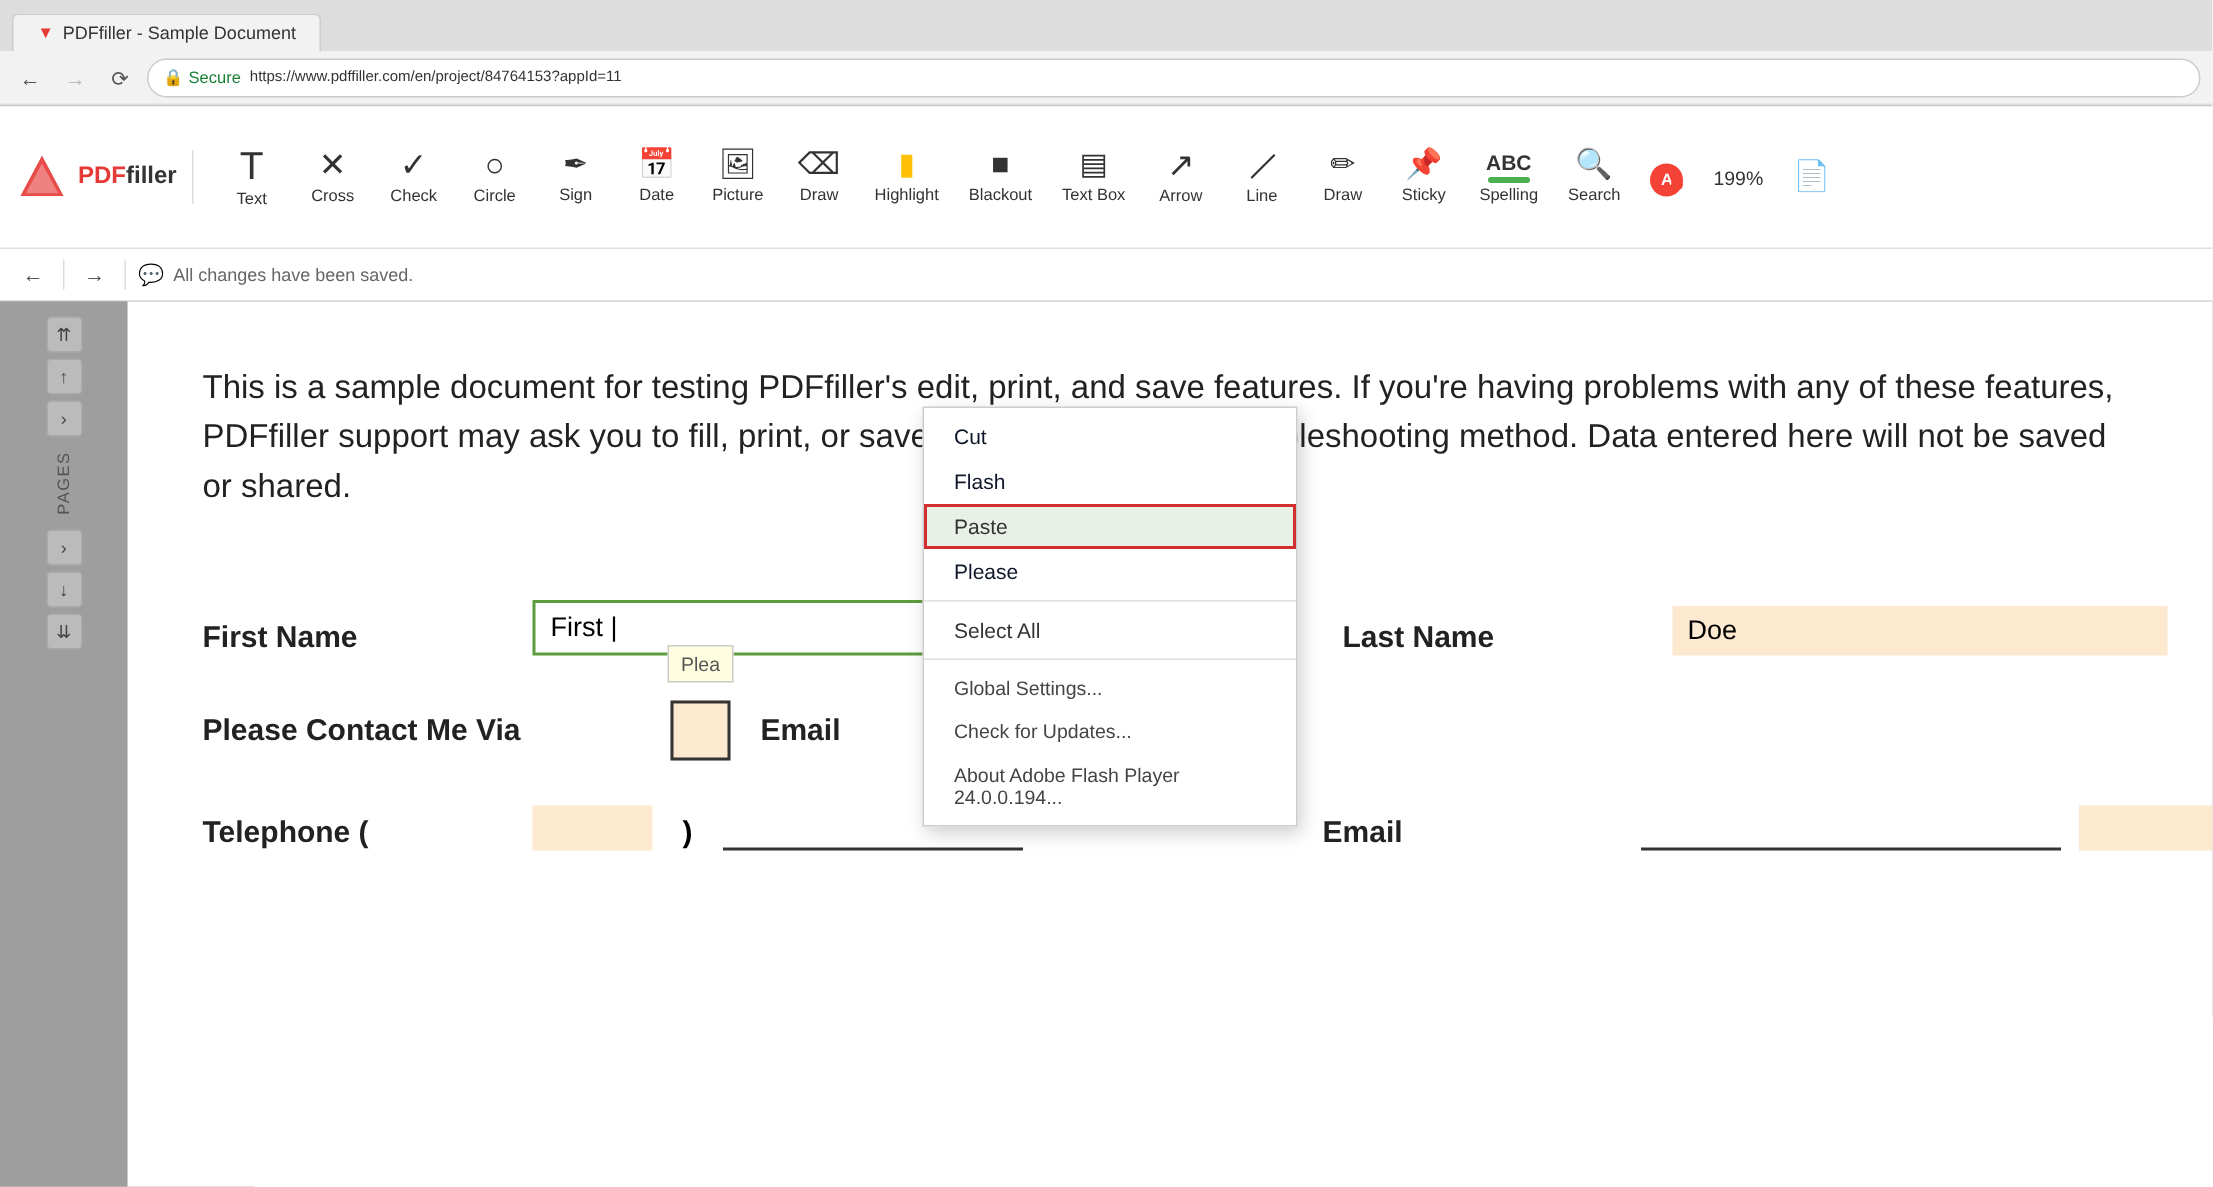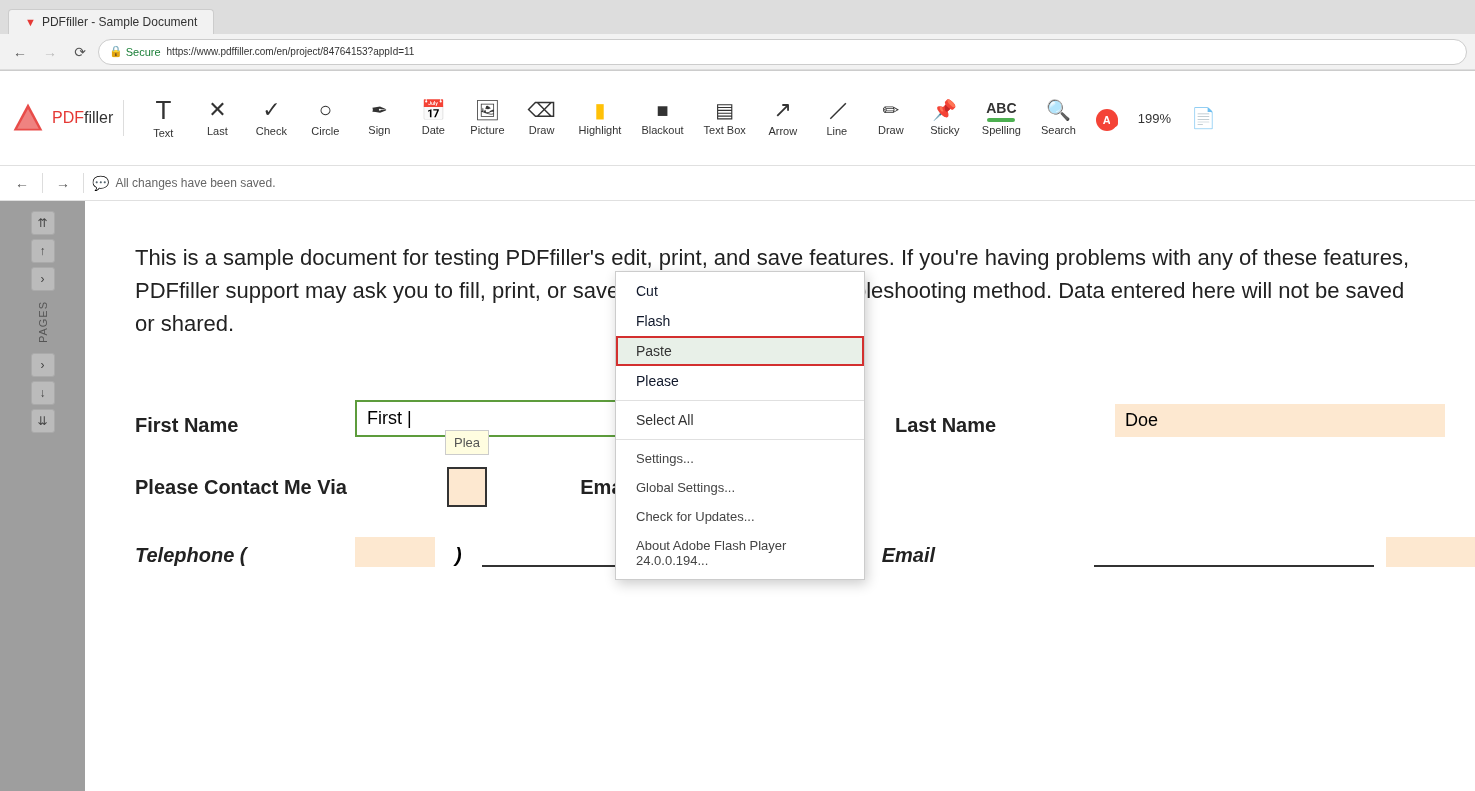--- a/index.html
+++ b/index.html
@@ -343,31 +343,31 @@
   </div>
 </div>
 
 <div class="toolbar">
 
   <div class="logo-area">
     <svg class="logo-icon" viewBox="0 0 40 40">
       <polygon points="20,4 36,34 4,34" fill="#e53935" opacity="0.9"></polygon>
       <polygon points="20,10 32,32 8,32" fill="white" opacity="0.3"></polygon>
     </svg>
-    <span style="font-size:16px;font-weight:normal;"><span style="color:#e53935;">PDF</span><span style="color:#333;">filler</span></span>
+    <span style="font-size:16px;font-weight:bold;"><span style="color:#e53935;">PDF</span><span style="color:#333;">filler</span></span>
   </div>
 
   <div class="tool-item">
     <span class="tool-icon" style="font-size:26px;font-weight:300;">T</span>
     <span class="tool-label">Text</span>
   </div>
 
   <div class="tool-item">
     <span class="tool-icon" style="font-size:22px;">✕</span>
-    <span class="tool-label">Last</span>
+    <span class="tool-label">Cross</span>
   </div>
 
   <div class="tool-item">
     <span class="tool-icon" style="font-size:22px;">✓</span>
     <span class="tool-label">Check</span>
   </div>
 
   <div class="tool-item">
     <span class="tool-icon" style="font-size:22px;font-weight:100;">○</span>
     <span class="tool-label">Circle</span>
@@ -492,29 +492,29 @@
         <div class="please-tooltip" style="position:absolute; top:50px; left:310px;">Plea</div>
 
         <div style="display:flex; align-items:flex-end; gap:20px; margin-left:220px;margin-top:24px;">
           <span class="field-label">Last Name</span>
           <div class="field-input-filled" style="min-width:330px;">
             <span>Doe</span>
           </div>
         </div>
       </div>
 
-      <div style="display:flex; align-items:center; margin-bottom:30px; gap:20px;text-align:center;">
+      <div style="display:flex; align-items:center; margin-bottom:30px; gap:20px;">
         <span class="field-label" style="font-size:20px;font-weight:bold;">Please Contact Me Via</span>
         <div style="margin-left:80px; display:flex; align-items:center; gap:20px;">
           <div class="checkbox-area"></div>
           <span class="field-label">Email</span>
         </div>
       </div>
 
-      <div style="display:flex; align-items:flex-end; margin-bottom:20px; gap:20px;font-style:italic;">
+      <div style="display:flex; align-items:flex-end; margin-bottom:20px; gap:20px;">
         <span class="field-label">Telephone (</span>
         <div class="field-input-filled" style="min-width:80px; height:30px;"></div>
         <span style="font-size:20px;font-weight:bold;">)</span>
         <div class="field-underline" style="min-width:200px;"></div>
         <div style="margin-left:180px; display:flex; align-items:flex-end; gap:12px;">
           <span class="field-label">Email</span>
           <div class="field-underline" style="min-width:280px;"></div>
           <div class="field-input-filled" style="min-width:220px; height:30px;"></div>
         </div>
       </div>
@@ -533,23 +533,20 @@
       </div>
       <div class="menu-item disabled">
         <span>Please</span>
       </div>
       <div class="menu-separator"></div>
       <div class="menu-item">
         <span>Select All</span>
       </div>
       <div class="menu-separator"></div>
       <div class="menu-item small-text">
-        <span>Settings...</span>
-      </div>
-      <div class="menu-item small-text">
         <span>Global Settings...</span>
       </div>
       <div class="menu-item small-text">
         <span>Check for Updates...</span>
       </div>
       <div class="menu-item small-text">
         <span>About Adobe Flash Player 24.0.0.194...</span>
       </div>
     </div>
 

